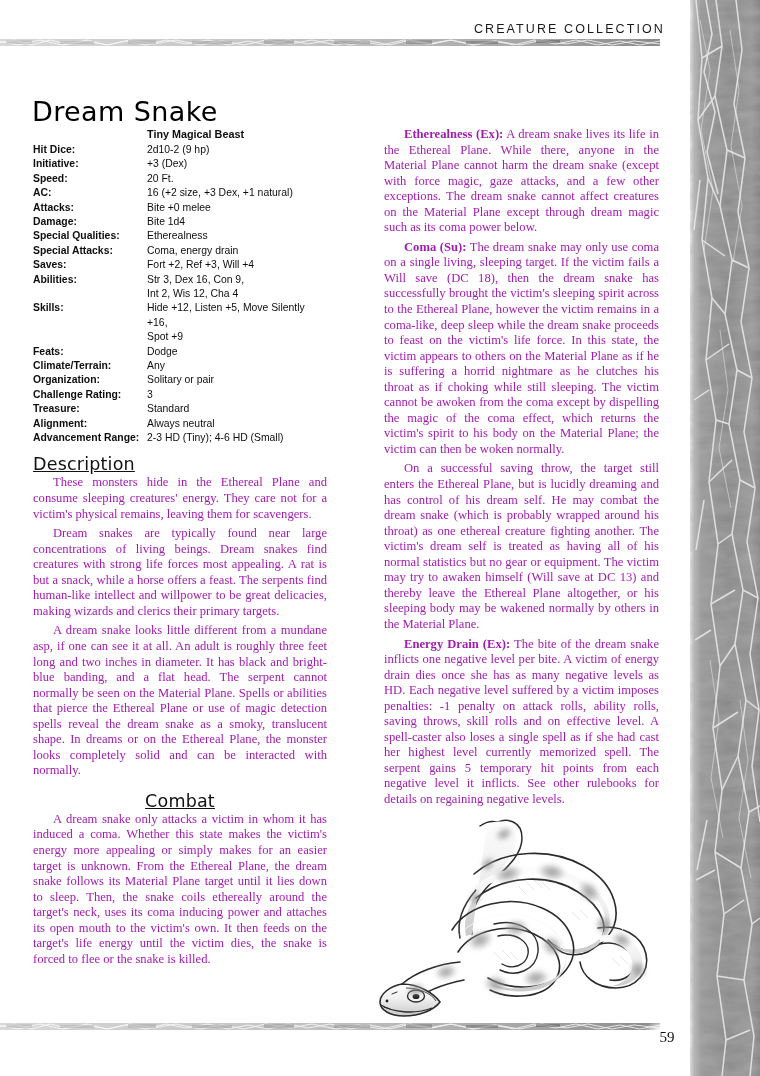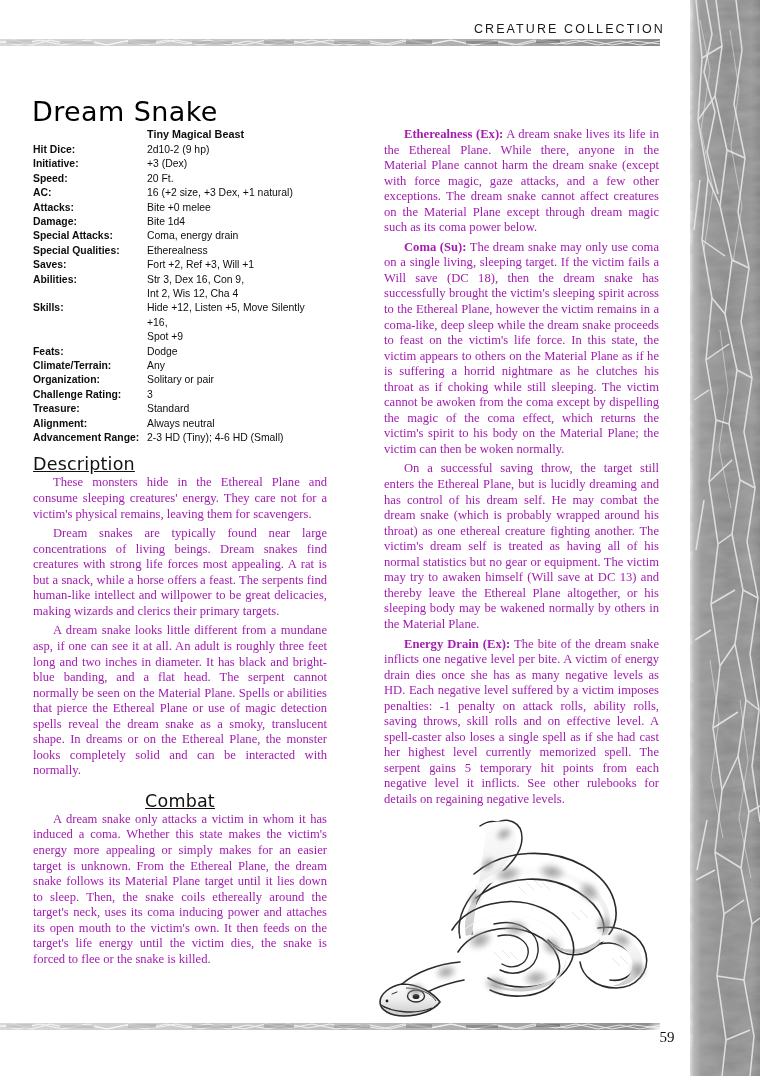--- a/index.html
+++ b/index.html
@@ -309,30 +309,30 @@
       </div>
       <div class="stat-row">
         <div class="stat-label">Attacks:</div>
         <div class="stat-value">Bite +0 melee</div>
       </div>
       <div class="stat-row">
         <div class="stat-label">Damage:</div>
         <div class="stat-value">Bite 1d4</div>
       </div>
       <div class="stat-row">
+        <div class="stat-label">Special Qualities:</div>
+        <div class="stat-value">Etherealness</div>
+      </div>
+      <div class="stat-row">
         <div class="stat-label">Special Attacks:</div>
         <div class="stat-value">Coma, energy drain</div>
       </div>
       <div class="stat-row">
-        <div class="stat-label">Special Qualities:</div>
-        <div class="stat-value">Etherealness</div>
-      </div>
-      <div class="stat-row">
         <div class="stat-label">Saves:</div>
-        <div class="stat-value">Fort +2, Ref +3, Will +1</div>
+        <div class="stat-value">Fort +2, Ref +3, Will +4</div>
       </div>
       <div class="stat-row">
         <div class="stat-label">Abilities:</div>
         <div class="stat-value">
           <span>Str 3, Dex 16, Con 9,</span>
           <span class="cont">Int 2, Wis 12, Cha 4</span>
         </div>
       </div>
       <div class="stat-row">
         <div class="stat-label">Skills:</div>

